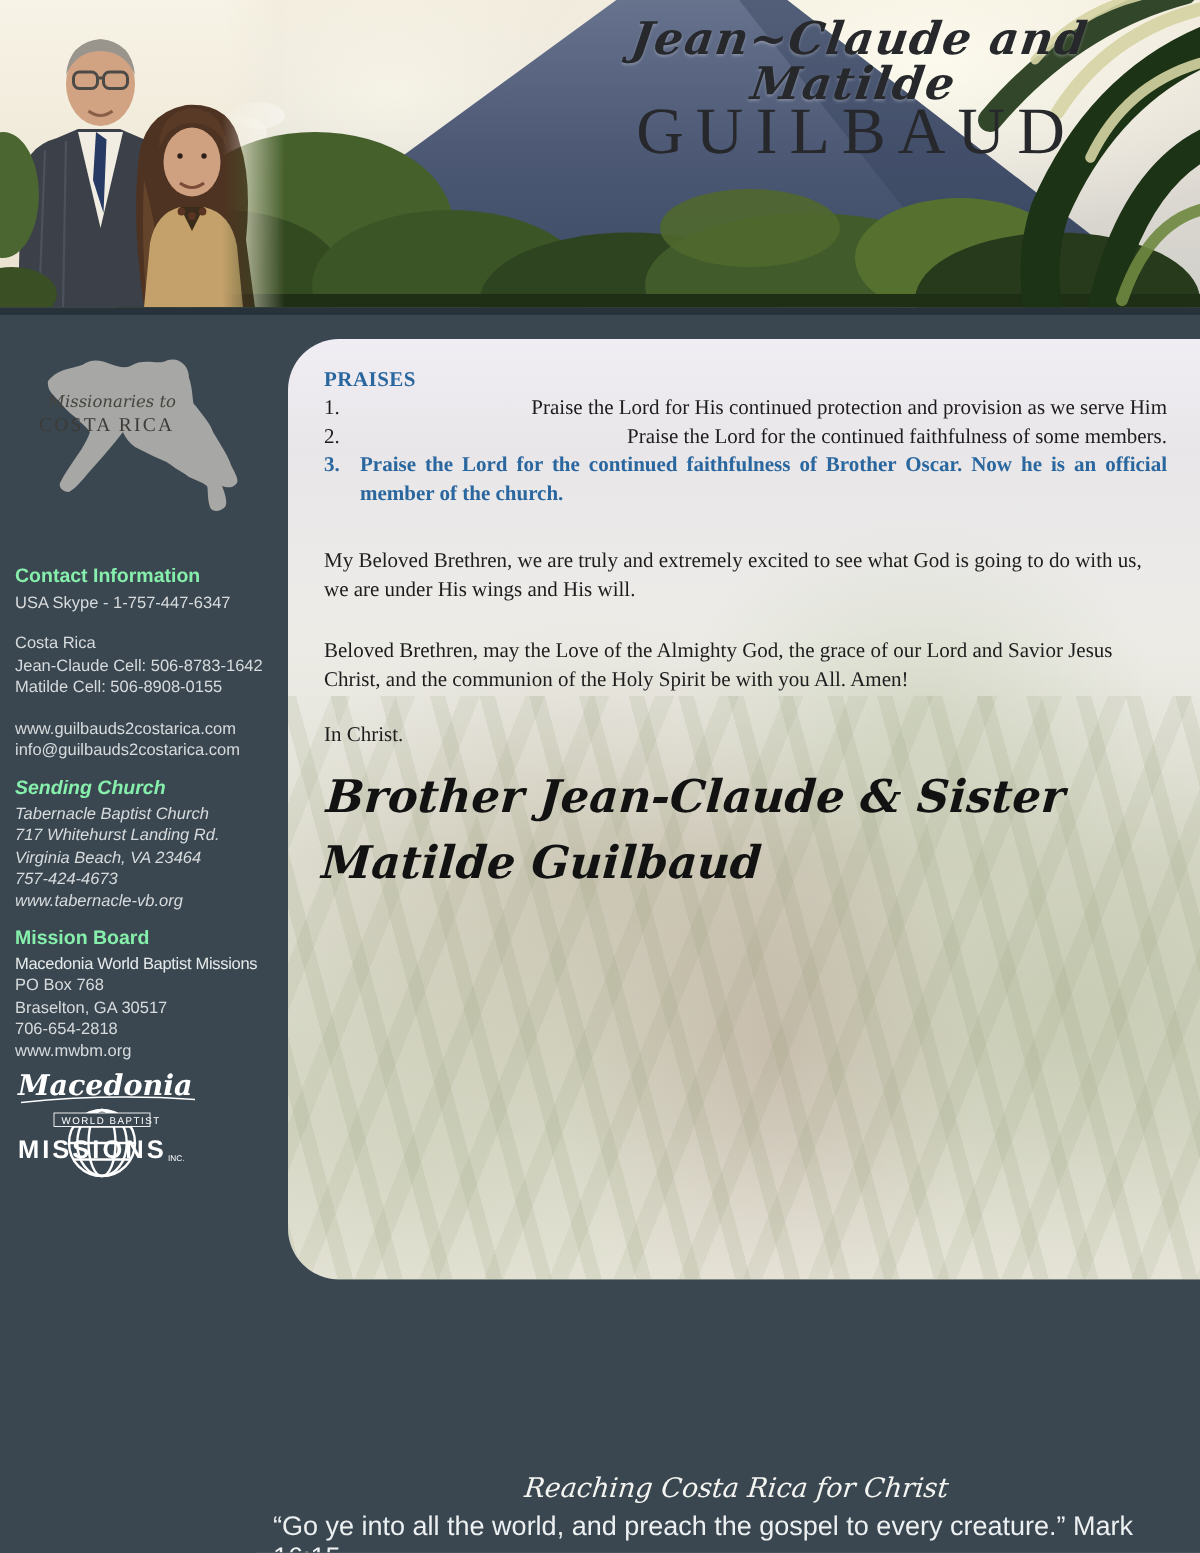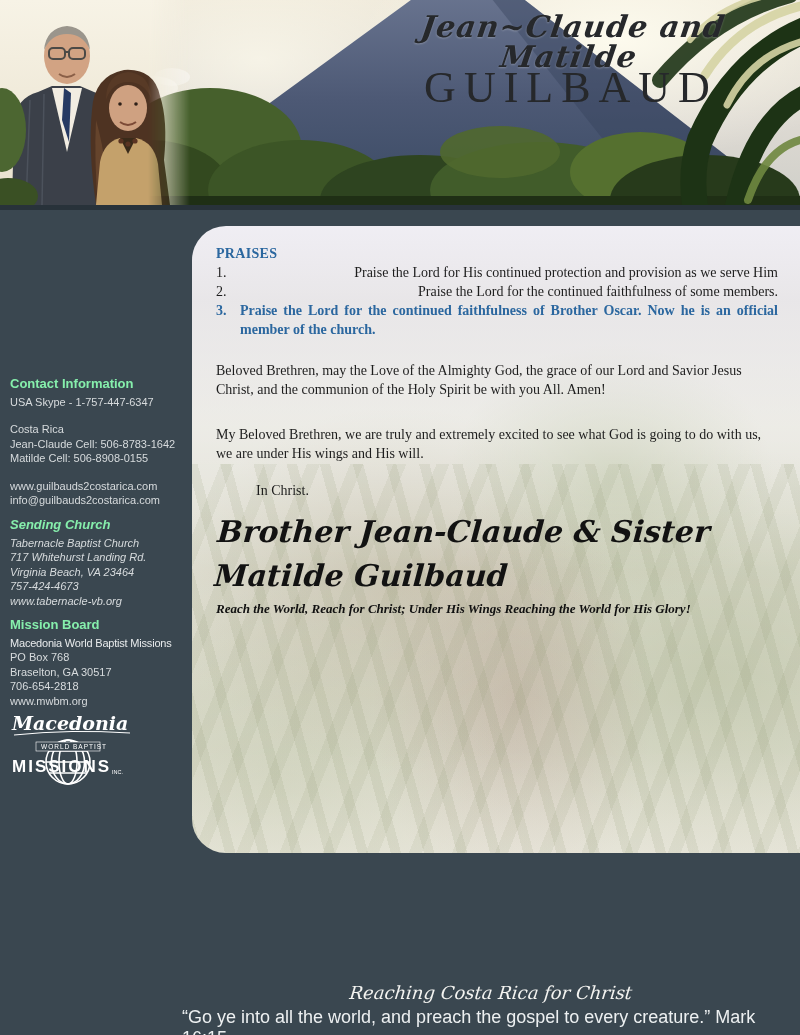--- a/index.html
+++ b/index.html
@@ -175,20 +175,38 @@
       <ellipse cx="8" cy="196" rx="30" ry="18" fill="#3a5024"></ellipse>
     </svg>
 
     <div class="title-block">
       <div class="title-script">Jean~Claude and Matilde</div>
       <div class="title-surname">GUILBAUD</div>
     </div>
   </div>
   <div class="header-rule"></div>
 
+  <div class="map-wrap">
+    <svg viewBox="0 0 170 154" width="170" height="154">
+      <path fill="#a7a7a5" d="M30,28 C38,18 50,20 55,16 C66,10 76,22 85,18
+        C94,12 104,18 110,14 C118,12 124,18 124,26
+        C127,34 126,44 128,44 C134,52 138,56 140,62
+        C146,72 150,78 152,84 C155,90 157,93 156,96
+        C153,100 149,99 146,98 C148,103 150,109 148,112
+        C144,116 139,115 138,112 C136,106 137,101 136,98
+        C132,95 128,94 124,92 C120,89 116,87 112,84
+        C108,81 104,80 100,78 C96,76 92,74 88,72
+        C84,69 81,65 80,62 C74,70 66,79 58,88
+        C53,94 48,100 44,102 C40,102 37,99 38,96
+        C42,88 48,80 52,74 C55,69 57,65 58,62
+        C55,58 51,55 48,52 C44,49 40,45 38,42 C34,38 29,34 30,28 Z"></path>
+      <text x="30" y="45" font-family="DejaVu Serif, serif" font-style="italic" font-size="11" fill="#45443f">Missionaries to</text>
+      <text x="24" y="61" font-family="Liberation Serif, serif" font-size="13" letter-spacing="1.5" fill="#3c3b37">COSTA RICA</text>
+    </svg>
+  </div>
 
   <div class="sb-block sb-contact">
     <div class="sb-heading">Contact Information</div>
     <div>USA Skype - 1-757-447-6347</div>
     <div class="sb-gap"></div>
     <div>Costa Rica</div>
     <div>Jean-Claude Cell: 506-8783-1642</div>
     <div>Matilde Cell: 506-8908-0155</div>
     <div class="sb-gap"></div>
     <div>www.guilbauds2costarica.com</div>
@@ -243,26 +261,25 @@
       </div>
       <div class="praise-item">
         <span class="num">2.</span>
         <span class="txt">Praise the Lord for the continued faithfulness of some members.</span>
       </div>
       <div class="praise-item highlight">
         <span class="num">3.</span>
         <span class="txt">Praise the Lord for the continued faithfulness of Brother Oscar. Now he is an official member of the church.</span>
       </div>
 
+      <p class="para" style="margin-top:26px;">My Beloved Brethren, we are truly and extremely excited to see what God is going to do with us, we are under His wings and His will.</p>
       <p class="para" style="margin-top:22px;">Beloved Brethren, may the Love of the Almighty God, the grace of our Lord and Savior Jesus Christ, and the communion of the Holy Spirit be with you All. Amen!</p>
-      <p class="para" style="margin-top:26px;">My Beloved Brethren, we are truly and extremely excited to see what God is going to do with us, we are under His wings and His will.</p>
-      <p class="para" style="margin-top:18px;margin-left:40px;">In Christ.</p>
+      <p class="para" style="margin-top:18px;">In Christ.</p>
 
       <div class="signature">Brother Jean-Claude &amp; Sister Matilde Guilbaud</div>
 
-      <div class="tagline">Reach the World, Reach for Christ; Under His Wings Reaching the World for His Glory!</div>
     </div>
   </div>
 
   <div class="footer-script">Reaching Costa Rica for Christ</div>
   <div class="footer-verse">“Go ye into all the world, and preach the gospel to every creature.” Mark 16:15</div>
 
 </div>
 
 </body></html>

